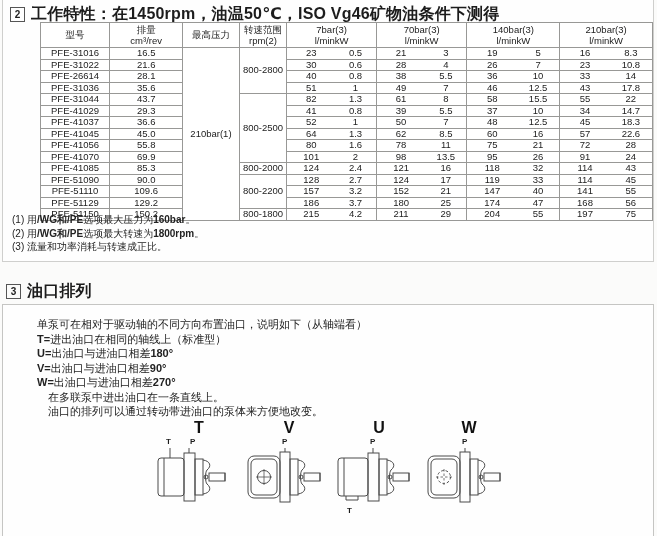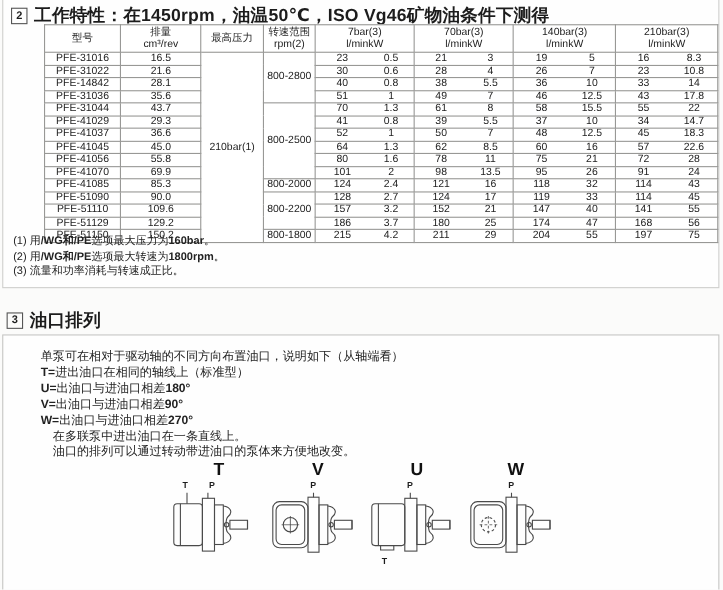--- a/index.html
+++ b/index.html
@@ -149,21 +149,21 @@
               </span>
             </td>
             <td>
               <span class="split">
                 <span class="a">23</span>
                 <span class="b">10.8</span>
               </span>
             </td>
           </tr>
           <tr>
-            <td>PFE-14842</td>
+            <td>PFE-26614</td>
             <td>28.1</td>
             <td>
               <span class="split">
                 <span class="a">40</span>
                 <span class="b">0.8</span>
               </span>
             </td>
             <td>
               <span class="split">
                 <span class="a">38</span>
@@ -210,21 +210,21 @@
                 <span class="b">17.8</span>
               </span>
             </td>
           </tr>
           <tr>
             <td>PFE-31044</td>
             <td>43.7</td>
             <td rowspan="6">800-2500</td>
             <td>
               <span class="split">
-                <span class="a">70</span>
+                <span class="a">82</span>
                 <span class="b">1.3</span>
               </span>
             </td>
             <td>
               <span class="split">
                 <span class="a">61</span>
                 <span class="b">8</span>
               </span>
             </td>
             <td>

